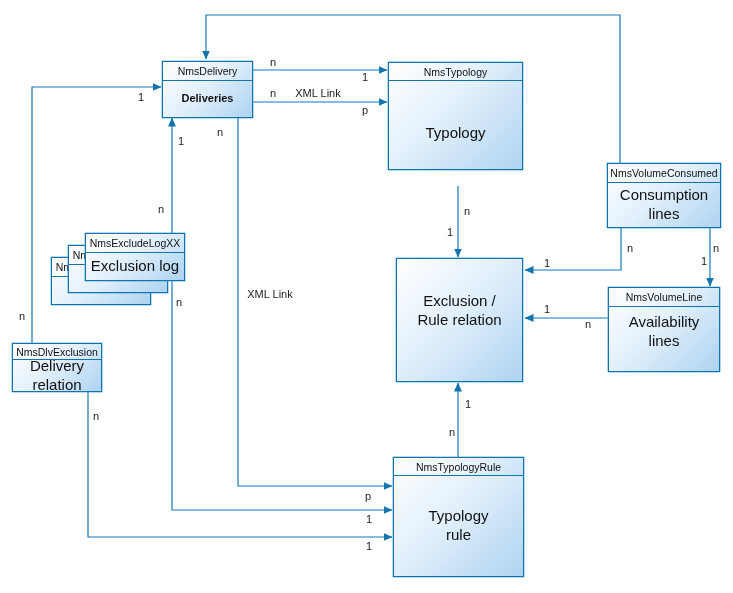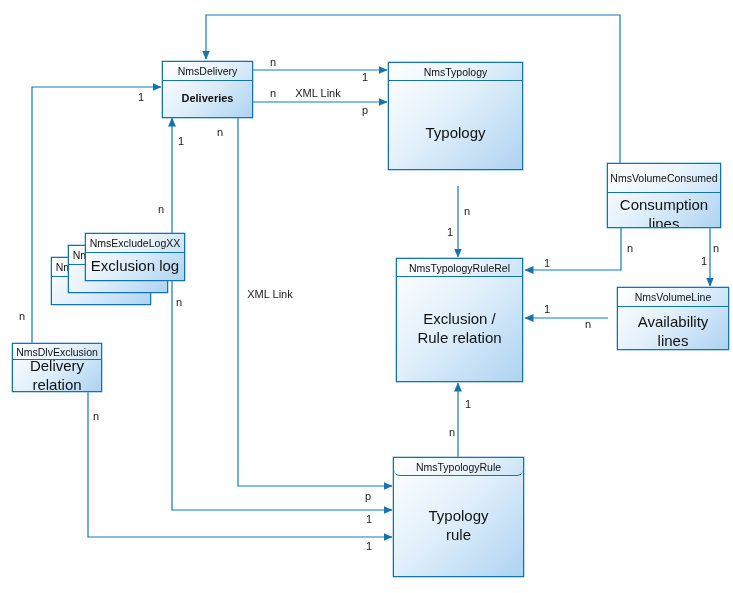--- a/index.html
+++ b/index.html
@@ -77,36 +77,35 @@
   <div id="entities">
       <div class="entity" style="left: 162px; top: 61px; width: 91px; height: 57px;">
         <div class="entity-header" style="height: 19px;">NmsDelivery</div>
         <div class="entity-body bold" style="height: 36px;">Deliveries</div>
       </div>
       <div class="entity" style="left: 388px; top: 62px; width: 135px; height: 108px;">
         <div class="entity-header" style="height: 18px;">NmsTypology</div>
         <div class="entity-body" style="height: 104px;">Typology</div>
       </div>
       <div class="entity" style="left: 607px; top: 163px; width: 114px; height: 65px;">
-        <div class="entity-header" style="height: 29px;">NmsVolumeConsumed</div>
+        <div class="entity-header" style="height: 19px;">NmsVolumeConsumed</div>
         <div class="entity-body" style="height: 44px;">Consumption
 lines</div>
       </div>
-      <div class="entity" style="left: 608px; top: 287px; width: 112px; height: 63px; margin-left: 9px;">
+      <div class="entity" style="left: 608px; top: 287px; width: 112px; height: 85px;">
         <div class="entity-header" style="height: 19px;">NmsVolumeLine</div>
         <div class="entity-body" style="height: 50px;">Availability
 lines</div>
       </div>
       <div class="entity" style="left: 396px; top: 258px; width: 127px; height: 124px;">
-        <div class="entity-header" style="height: 18px;">NmsTypologyRuleRel</div>
         <div class="entity-body" style="height: 104px;">Exclusion /
 Rule relation</div>
       </div>
       <div class="entity" style="left: 393px; top: 457px; width: 131px; height: 120px;">
-        <div class="entity-header" style="height: 18px; border-radius: 6px;">NmsTypologyRule</div>
+        <div class="entity-header" style="height: 18px;">NmsTypologyRule</div>
         <div class="entity-body" style="height: 100px;">Typology
 rule</div>
       </div>
       <div class="entity" style="left: 51px; top: 257px; width: 100px; height: 48px;">
         <div class="entity-header" style="height: 19px;">NmsExcludeLogXX</div>
         <div class="entity-body" style="height: 27px;"></div>
       </div>
       <div class="entity" style="left: 68px; top: 245px; width: 100px; height: 48px;">
         <div class="entity-header" style="height: 19px;">NmsExcludeLogXX</div>
         <div class="entity-body" style="height: 27px;"></div>

